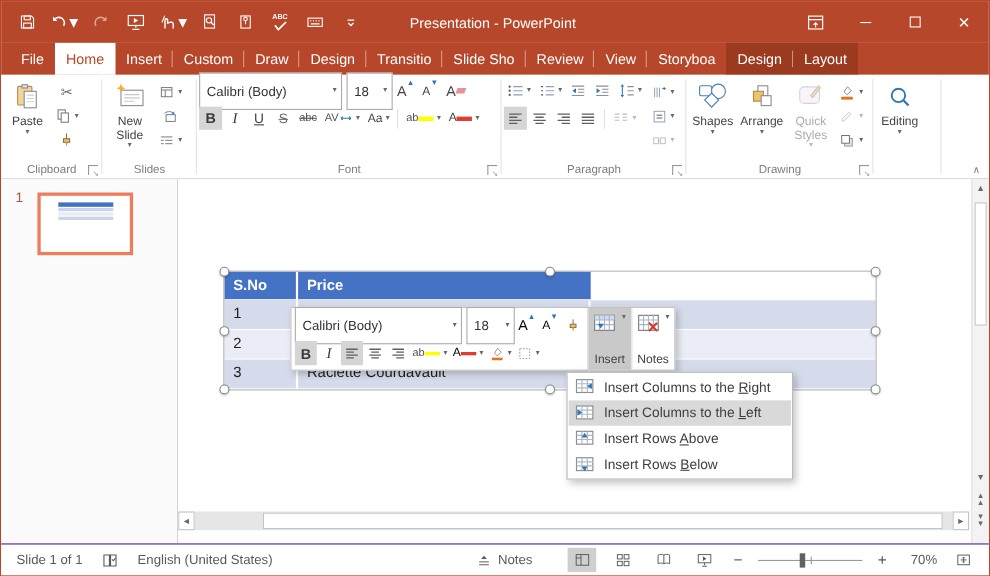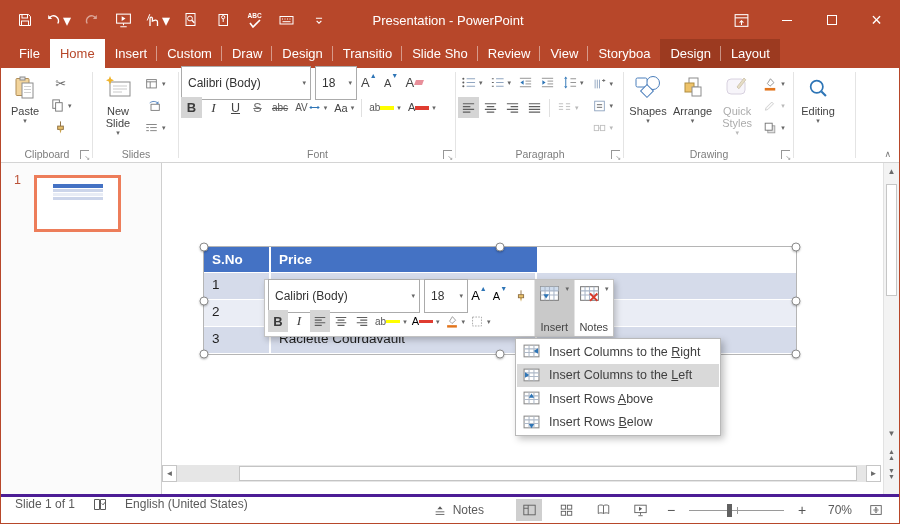--- a/index.html
+++ b/index.html
@@ -84,21 +84,21 @@
 .ckey{text-decoration:underline}
 
 .vscroll{width:16px;background:#f3f3f3;border-left:1px solid #e2e2e2;position:relative;font-size:8px;color:#6a6a6a}
 .vsb{position:absolute;left:0;right:0;height:16px;display:flex;align-items:center;justify-content:center}
 .vthumb{position:absolute;top:21px;left:2px;right:2px;height:112px;background:#fff;border:1px solid #c6c6c6}
 .dbl{display:flex;flex-direction:column;line-height:6px;font-size:7px}
 .hscroll{position:absolute;left:0;right:2px;bottom:12px;height:17px;background:#e6e6e6;font-size:8px;color:#6a6a6a}
 .hbtn{position:absolute;top:0;bottom:0;width:15px;background:#fff;border:1px solid #c6c6c6;display:flex;align-items:center;justify-content:center}
 .hthumb{position:absolute;left:77px;width:618px;top:1px;bottom:1px;background:#fff;border:1px solid #c4c4c4}
 
-.status{position:absolute;left:0;right:0;bottom:0;height:29px;border-top:3px solid #4c1d95;display:flex;font-size:12px;color:#5a5a5a;background:#fff;padding:0 10px 0 14px;gap:17px}
+.status{position:absolute;left:0;right:0;bottom:0;height:29px;border-top:1px solid #4c1d95;display:flex;align-items:center;font-size:12px;color:#5a5a5a;background:#fff;padding:0 10px 0 14px;gap:17px}
 .sright{margin-left:auto;display:flex;align-items:center;gap:11px}
 .vbtn{width:26px;height:22px;display:flex;align-items:center;justify-content:center}
 .vbtn.on{background:#cfcfcf}
 .ztrack{width:95px;height:1px;background:#9a9a9a;position:relative}
 .ztick{position:absolute;left:50%;top:-3px;width:1px;height:7px;background:#9a9a9a}
 .zthumb{position:absolute;left:40%;top:-6px;width:5px;height:13px;background:#616161}
 .zsign{font-size:14px;color:#555;width:14px;text-align:center}
 .notesw{display:flex;align-items:center;gap:6px}
 </style>
 </head>

